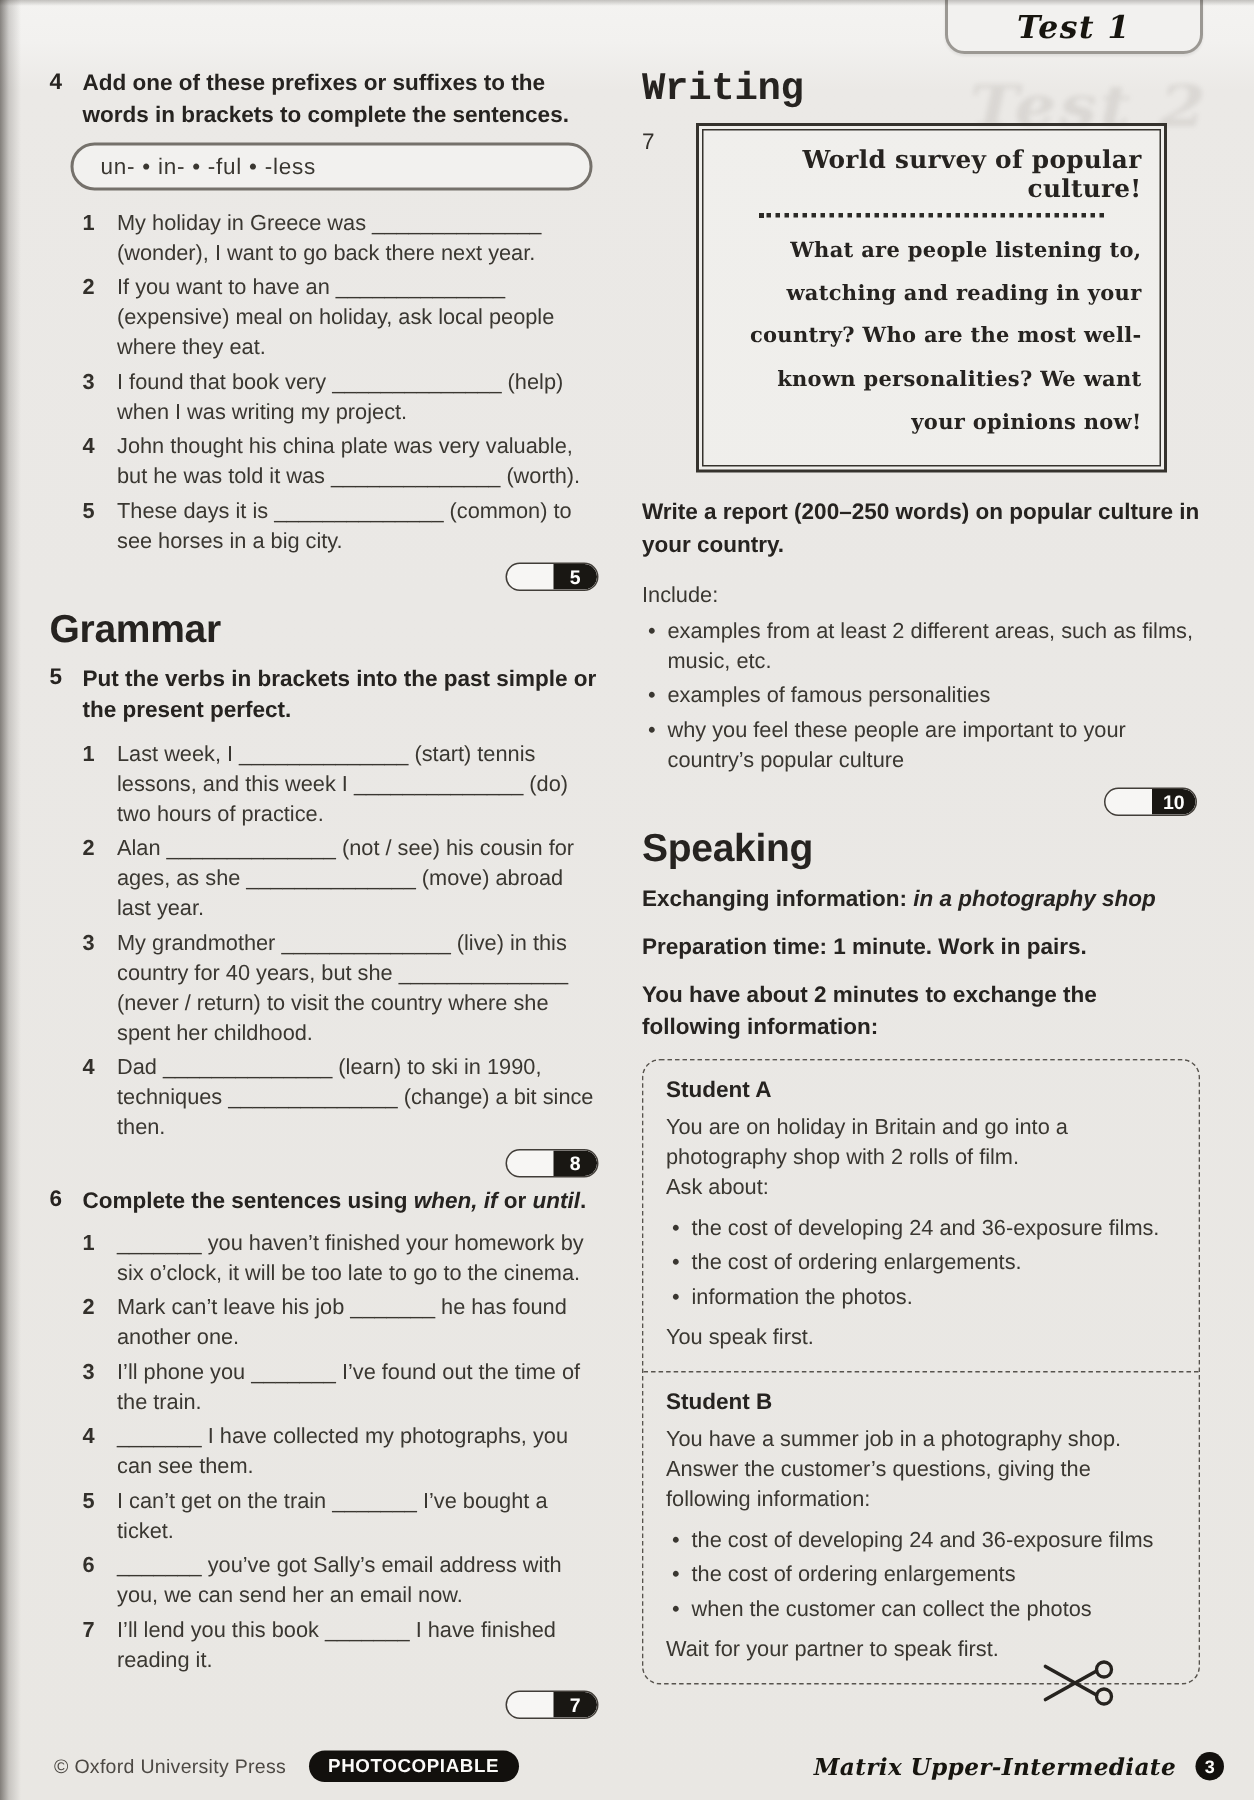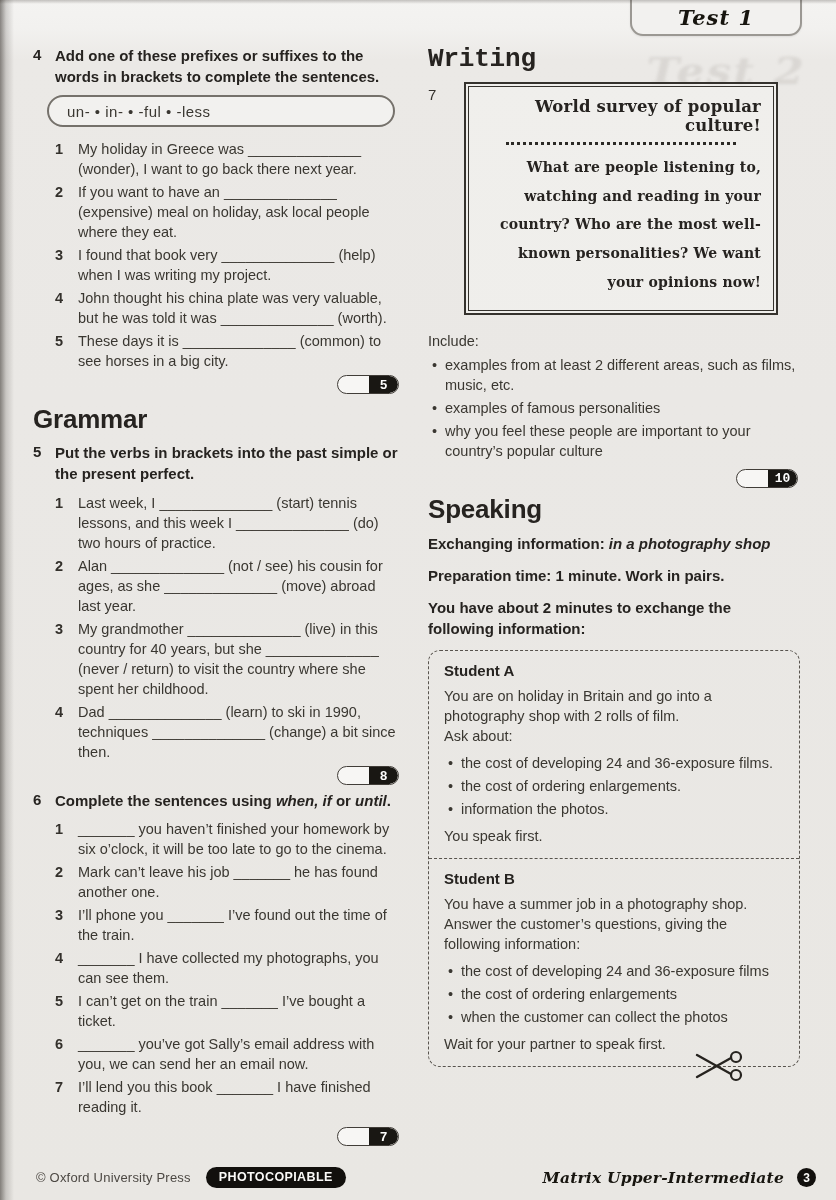--- a/index.html
+++ b/index.html
@@ -242,37 +242,38 @@
       <span class="ex7-num">7</span>
       <div class="survey">
         <div class="survey-inner">
           <div class="survey-title">World survey of popular culture!</div>
           <div class="survey-dots"></div>
           <div class="survey-body">What are people listening to, watching and reading in your country? Who are the most well-known personalities? We want your opinions now!</div>
         </div>
       </div>
     </div>
 
+    <p class="task-bold">Write a report (200–250 words) on popular culture in your country.</p>
     <p class="plain-line">Include:</p>
     <div>
       <div class="bullet">
           <span class="dot">•</span>
           <span class="btext">examples from at least 2 different areas, such as films, music, etc.</span>
         </div>
       <div class="bullet">
           <span class="dot">•</span>
           <span class="btext">examples of famous personalities</span>
         </div>
       <div class="bullet">
           <span class="dot">•</span>
           <span class="btext">why you feel these people are important to your country’s popular culture</span>
         </div>
     </div>
 
-    <div class="score-row" style="margin-top:8px;font-family:Liberation Mono, monospace;">
+    <div class="score-row" style="margin-top:8px;">
       <div class="pill">
         <span class="pill-label"></span>
         <span class="pill-num">10</span>
       </div>
     </div>
 
     <h2 class="section-heading" style="margin-top:6px;">Speaking</h2>
 
     <p class="bold-line"><span>Exchanging information: </span><i>in a photography shop</i></p>
     <p class="bold-line">Preparation time: 1 minute. Work in pairs.</p>

